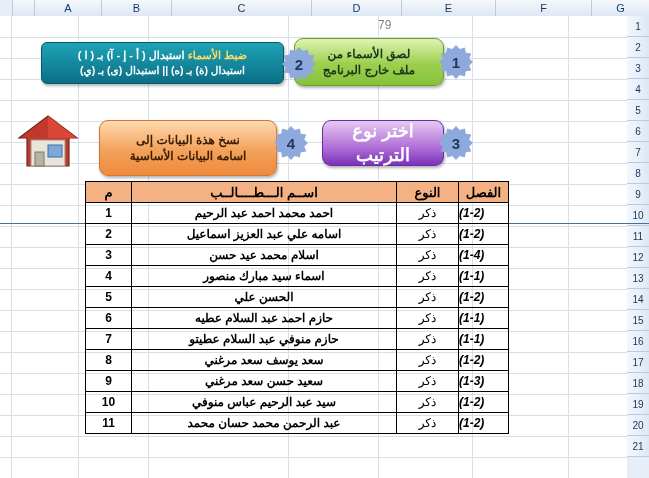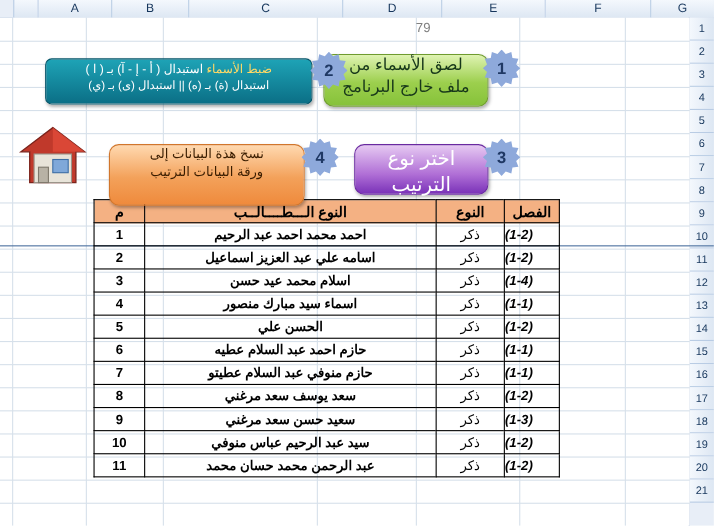--- a/index.html
+++ b/index.html
@@ -40,28 +40,28 @@
     position:absolute;width:34px;height:34px;
     display:flex;align-items:center;justify-content:center;
     font-size:15px;font-weight:bold;color:#1f3864;
     background:#8ea9db;
     clip-path:polygon(50% 0%,61% 12%,76% 7%,79% 23%,95% 25%,89% 40%,100% 50%,89% 60%,95% 75%,79% 77%,76% 93%,61% 88%,50% 100%,39% 88%,24% 93%,21% 77%,5% 75%,11% 60%,0% 50%,11% 40%,5% 25%,21% 23%,24% 7%,39% 12%);
     z-index:6;
   }
   
   .shape{
     position:absolute;border-radius:9px;
-    display:flex;align-items:center;text-align:center;
-    font-weight:normal;line-height:1.35;
+    display:flex;align-items:center;justify-content:center;text-align:center;
+    font-weight:bold;line-height:1.35;
     box-shadow:1px 2px 3px rgba(0,0,0,.30);
-    z-index:5;box-sizing:border-box;margin-top:11px;
+    z-index:5;box-sizing:border-box;
   }
   #btn-paste{
     background:linear-gradient(180deg,#dff3b2,#9ccf4d 55%,#86c23a);
-    border:1px solid #6f9b2f;color:#17371a;font-size:15px;
+    border:1px solid #6f9b2f;color:#17371a;font-size:12px;
   }
   #btn-adjust{
     background:linear-gradient(180deg,#1ea3b6,#0b6f86);
     border:1px solid #07566a;color:#ffffff;font-size:11px;
     border-radius:6px;flex-direction:column;padding:2px 6px;
   }
   #btn-adjust .l1{white-space:nowrap}
   #btn-adjust .l1 .hl{color:#ffd966;}
   #btn-adjust .l2{white-space:nowrap;font-size:10.5px;}
   #btn-sorttype{
@@ -185,38 +185,38 @@
   <div class="badge" style="right:333px;top:47px;">2</div>
 
   <div class="shape" id="btn-sorttype" style="right:205px;top:120px;width:122px;height:46px;flex-direction:column;">
     <span>اختر نوع</span>
     <span>الترتيب</span>
   </div>
   <div class="badge" style="right:176px;top:126px;">3</div>
 
   <div class="shape" id="btn-copydata" style="right:372px;top:120px;width:178px;height:56px;flex-direction:column;">
     <span>نسخ هذة البيانات إلى</span>
-    <span>ورقة البيانات الترتيب</span>
+    <span>اسامه البيانات الأساسية</span>
   </div>
   <div class="badge" style="right:341px;top:126px;">4</div>
 
   <svg class="house" style="right:570px;top:114px;" width="62" height="58" viewBox="0 0 62 58">
     <polygon points="31,2 60,24 52,24 52,52 10,52 10,24 2,24" fill="#c0392b" stroke="#7b241c" stroke-width="1.2"></polygon>
     <rect x="14" y="26" width="34" height="26" fill="#e8e4d9" stroke="#9a958a" stroke-width="1"></rect>
     <rect x="31" y="31" width="14" height="12" fill="#7fa8d9" stroke="#3c6ea5" stroke-width="1"></rect>
     <rect x="18" y="38" width="9" height="14" fill="#b8b2a5" stroke="#7e786c" stroke-width="1"></rect>
     <polygon points="31,2 60,24 31,24" fill="#e04b3a" opacity=".8"></polygon>
   </svg>
 
   <table class="table" style="right:140px;top:181px;">
     <thead>
       <tr>
         <th class="th-class">الفصل</th>
         <th class="th-type">النوع</th>
-        <th class="th-name">النوع الـــطــــالــب</th>
+        <th class="th-name">اســم الـــطــــالــب</th>
         <th class="th-m">م</th>
       </tr>
     </thead>
     <tbody id="tbody">
         <tr>
           <td class="c-class">(1-2)</td>
           <td class="c-type">ذكر</td>
           <td class="c-name">احمد محمد احمد عبد الرحيم</td>
           <td class="c-m">1</td>
         </tr>

